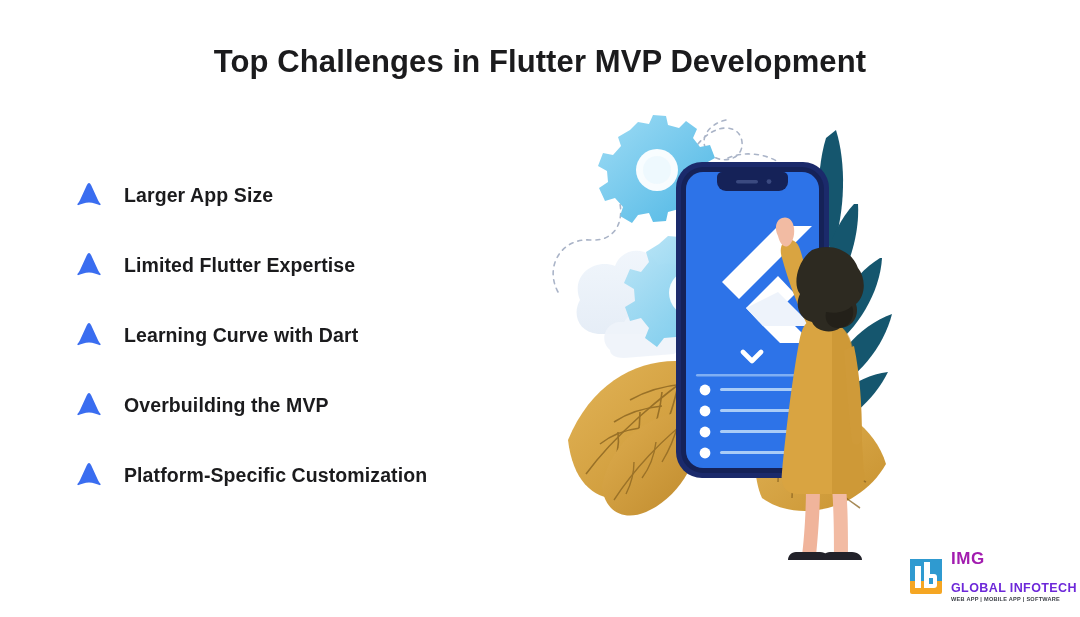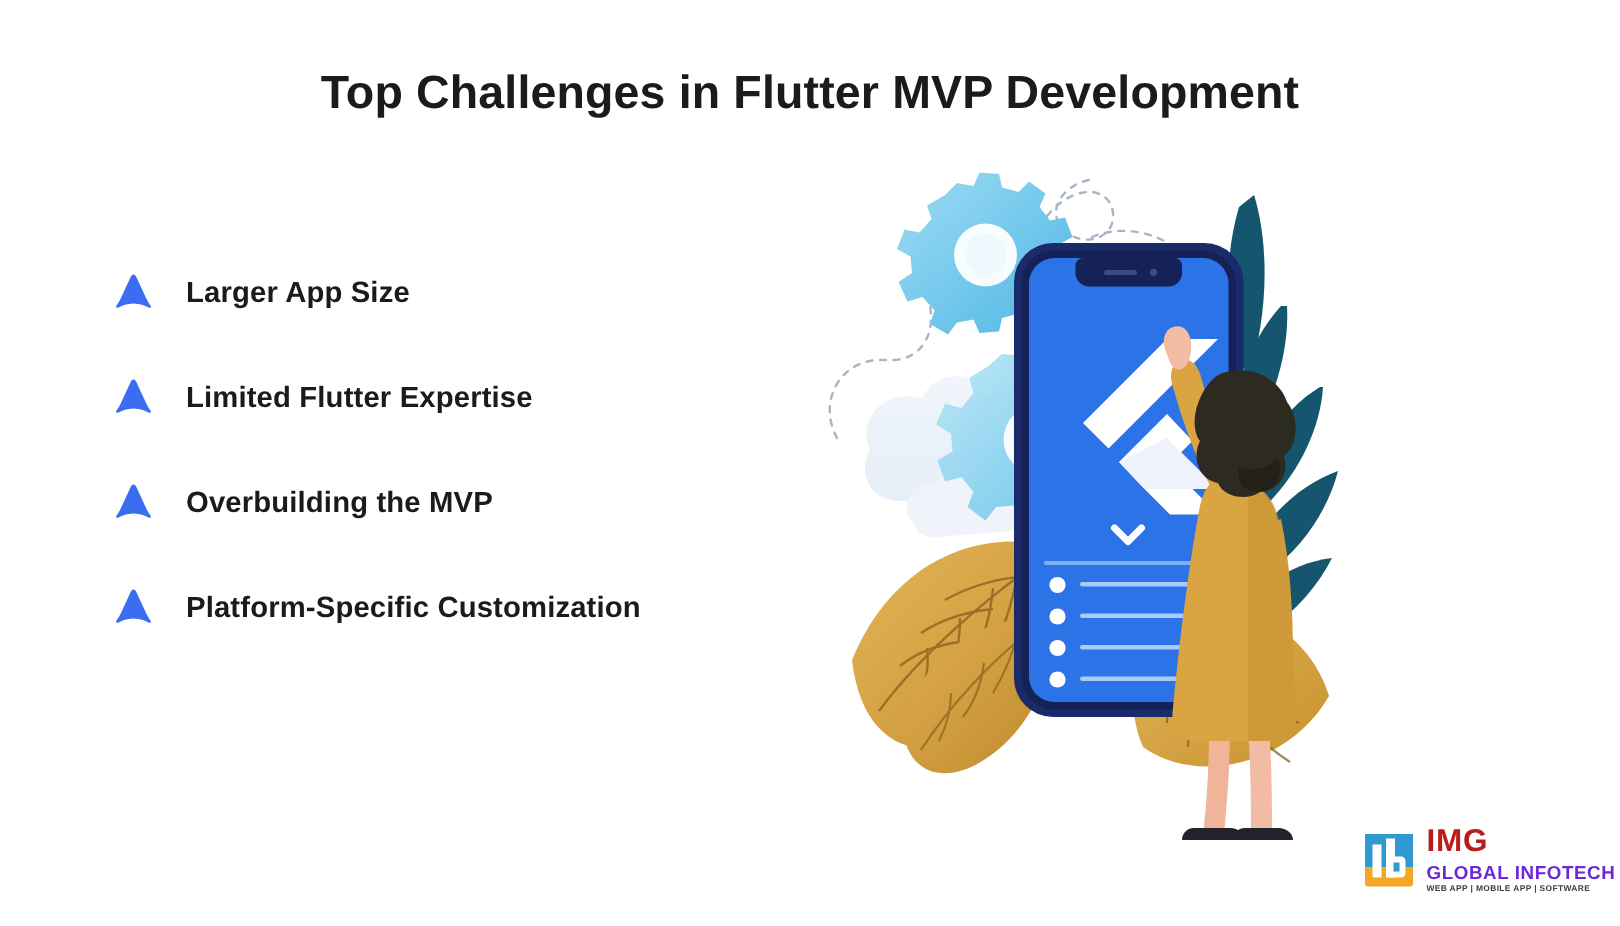--- a/index.html
+++ b/index.html
@@ -86,25 +86,25 @@
     flex: 0 0 36px;
     margin-right: 7px;
   }
   .logo-words {
     display: flex;
     flex-direction: column;
     justify-content: center;
     line-height: 1;
   }
   .logo-img {
-    font-size: 21px;
-    font-weight: bold;
-    color: #b91c1c;
+    font-size: 17px;
+    font-weight: bold;
+    color: #a21caf;
     letter-spacing: 0.5px;
-    margin-bottom: 5px;
+    margin-bottom: 15px;
   }
   .logo-global {
     font-size: 12.5px;
     font-weight: bold;
     color: #6d28d9;
     letter-spacing: 0.4px;
     margin-bottom: 2px;
   }
   .logo-tagline {
     font-size: 5.6px;
@@ -129,20 +129,26 @@
       <span class="challenge-label">Larger App Size</span>
     </li>
 
     <li class="challenge-item">
       <svg class="bullet-arrow" viewBox="0 0 30 30">
         <path d="M15 3 C16 3 16.6 4 17.2 5.3 L23.6 19.2 C24.5 21.1 25.6 22.8 26.4 23.8 C27 24.6 26.3 25.5 25.4 25.1 C22.7 23.9 19.2 22.4 15 22.4 C10.8 22.4 7.3 23.9 4.6 25.1 C3.7 25.5 3 24.6 3.6 23.8 C4.4 22.8 5.5 21.1 6.4 19.2 L12.8 5.3 C13.4 4 14 3 15 3 Z" fill="#3a6df0"></path>
       </svg>
       <span class="challenge-label">Limited Flutter Expertise</span>
     </li>
 
+    <li class="challenge-item">
+      <svg class="bullet-arrow" viewBox="0 0 30 30">
+        <path d="M15 3 C16 3 16.6 4 17.2 5.3 L23.6 19.2 C24.5 21.1 25.6 22.8 26.4 23.8 C27 24.6 26.3 25.5 25.4 25.1 C22.7 23.9 19.2 22.4 15 22.4 C10.8 22.4 7.3 23.9 4.6 25.1 C3.7 25.5 3 24.6 3.6 23.8 C4.4 22.8 5.5 21.1 6.4 19.2 L12.8 5.3 C13.4 4 14 3 15 3 Z" fill="#3a6df0"></path>
+      </svg>
+      <span class="challenge-label">Learning Curve with Dart</span>
+    </li>
 
     <li class="challenge-item">
       <svg class="bullet-arrow" viewBox="0 0 30 30">
         <path d="M15 3 C16 3 16.6 4 17.2 5.3 L23.6 19.2 C24.5 21.1 25.6 22.8 26.4 23.8 C27 24.6 26.3 25.5 25.4 25.1 C22.7 23.9 19.2 22.4 15 22.4 C10.8 22.4 7.3 23.9 4.6 25.1 C3.7 25.5 3 24.6 3.6 23.8 C4.4 22.8 5.5 21.1 6.4 19.2 L12.8 5.3 C13.4 4 14 3 15 3 Z" fill="#3a6df0"></path>
       </svg>
       <span class="challenge-label">Overbuilding the MVP</span>
     </li>
 
     <li class="challenge-item">
       <svg class="bullet-arrow" viewBox="0 0 30 30">

